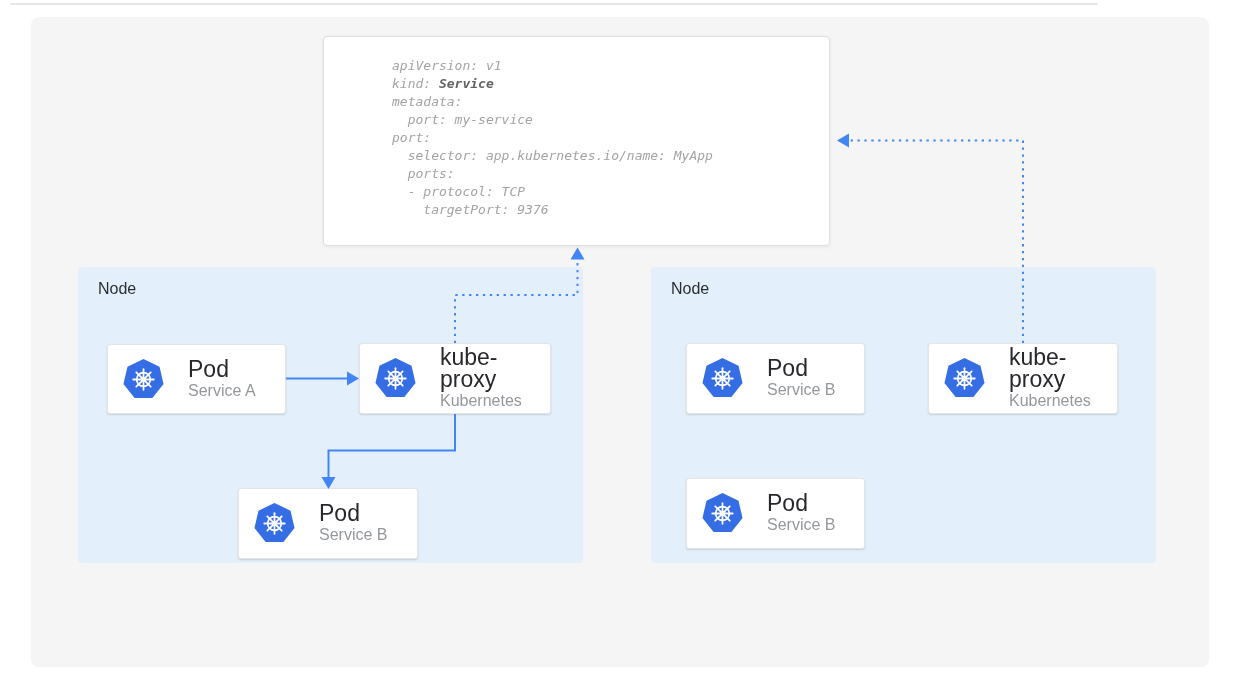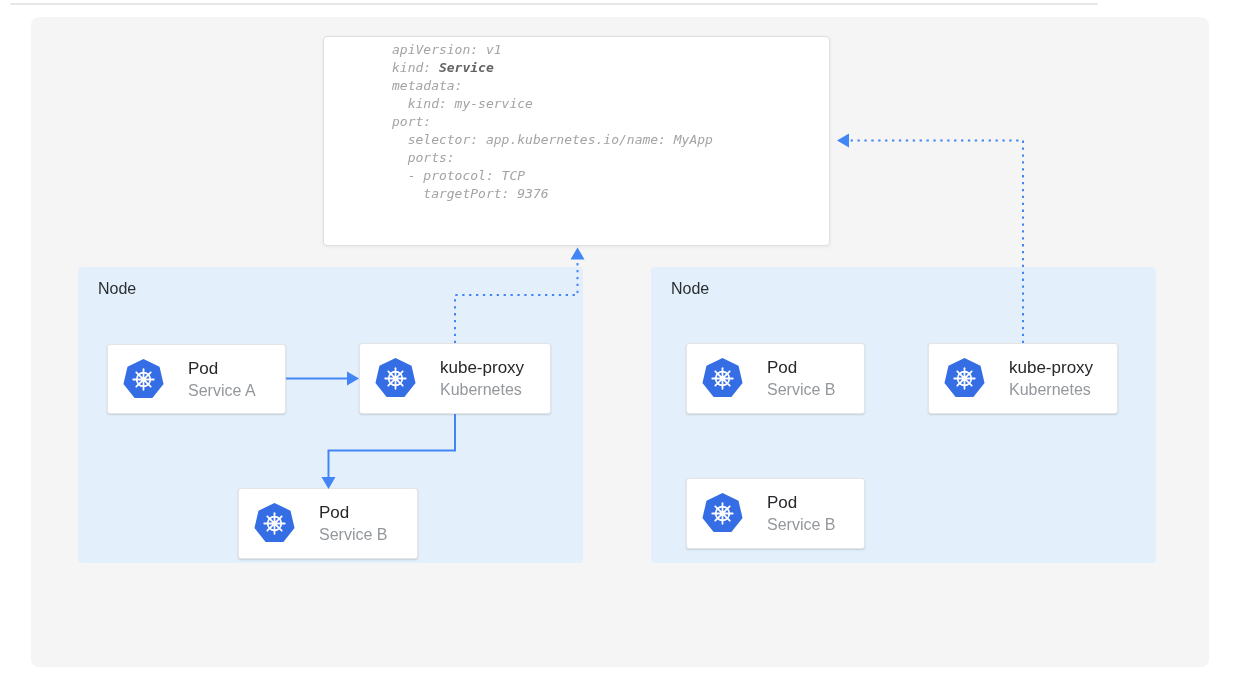--- a/index.html
+++ b/index.html
@@ -10,38 +10,38 @@
   #screen{position:absolute;inset:0;}
 
   .top-rule{position:absolute;left:10px;top:3px;width:1088px;height:2px;
     background:#e7e7e7;border-radius:2px;}
 
   .panel{position:absolute;left:31px;top:17px;width:1178px;height:650px;
     background:#f5f5f6;border-radius:8px;}
 
   .yaml-card{position:absolute;left:323px;top:36px;width:507px;height:210px;
     box-sizing:border-box;background:#ffffff;border:1px solid #dfdfdf;border-radius:4px;
-    box-shadow:0 1px 4px rgba(0,0,0,0.06);padding:4px 0 0 68px;}
+    box-shadow:0 1px 4px rgba(0,0,0,0.06);padding:20px 0 0 68px;}
   .code-line{font-family:"DejaVu Sans Mono", monospace;font-style:italic;
     font-size:13px;line-height:18px;white-space:pre;color:#a3a3a3;}
   .code-line b{color:#636363;font-weight:700;}
 
   .node{position:absolute;top:267px;width:505px;height:296px;
     background:#e3f0fc;border-radius:4px;}
   #node-left{left:78px;}
   #node-right{left:651px;}
   .node-label{position:absolute;left:20px;top:13px;font-size:16px;color:#2b2e31;}
 
   .kbox{position:absolute;box-sizing:border-box;background:#ffffff;
     border:1px solid #e4e4e4;border-radius:3px;
     box-shadow:0 1px 2px rgba(0,0,0,0.14);
     display:flex;align-items:center;padding-left:14px;}
   .kbox .k8s{width:43px;height:45px;flex:0 0 auto;}
   .kbox-text{margin-left:23px;}
-  .kbox .title{font-size:17px;line-height:22px;color:#26282b;}
+  .kbox .title{font-size:23px;line-height:22px;color:#26282b;}
   .kbox .subtitle{font-size:16px;line-height:21px;color:#94989c;}
 
   #box-pod-a{left:29px;top:77px;width:179px;height:70px;}
   #box-kp-left{left:281px;top:76px;width:192px;height:71px;}
   #box-pod-b-left{left:160px;top:221px;width:180px;height:71px;}
   #box-pod-b1{left:35px;top:76px;width:179px;height:71px;}
   #box-kp-right{left:277px;top:76px;width:190px;height:71px;}
   #box-pod-b2{left:35px;top:211px;width:179px;height:71px;}
 
   #arrow-overlay{position:absolute;inset:0;pointer-events:none;}
@@ -68,21 +68,21 @@
         </g>
         <circle cx="22" cy="23" r="2.6" fill="#ffffff"></circle>
       </g>
     </defs>
   </svg>
 
   <div class="yaml-card">
     <div class="code-line"><span>apiVersion: v1</span><b></b></div>
     <div class="code-line"><span>kind: </span><b>Service</b></div>
     <div class="code-line"><span>metadata:</span><b></b></div>
-    <div class="code-line"><span>  kind: my-service</span><b></b></div>
+    <div class="code-line"><span>  port: my-service</span><b></b></div>
     <div class="code-line"><span>port:</span><b></b></div>
     <div class="code-line"><span>  selector: app.kubernetes.io/name: MyApp</span><b></b></div>
     <div class="code-line"><span>  ports:</span><b></b></div>
     <div class="code-line"><span>  - protocol: TCP</span><b></b></div>
     <div class="code-line"><span>    targetPort: 9376</span><b></b></div>
   </div>
 
   <div class="node" id="node-left">
     <div class="node-label">Node</div>
 

